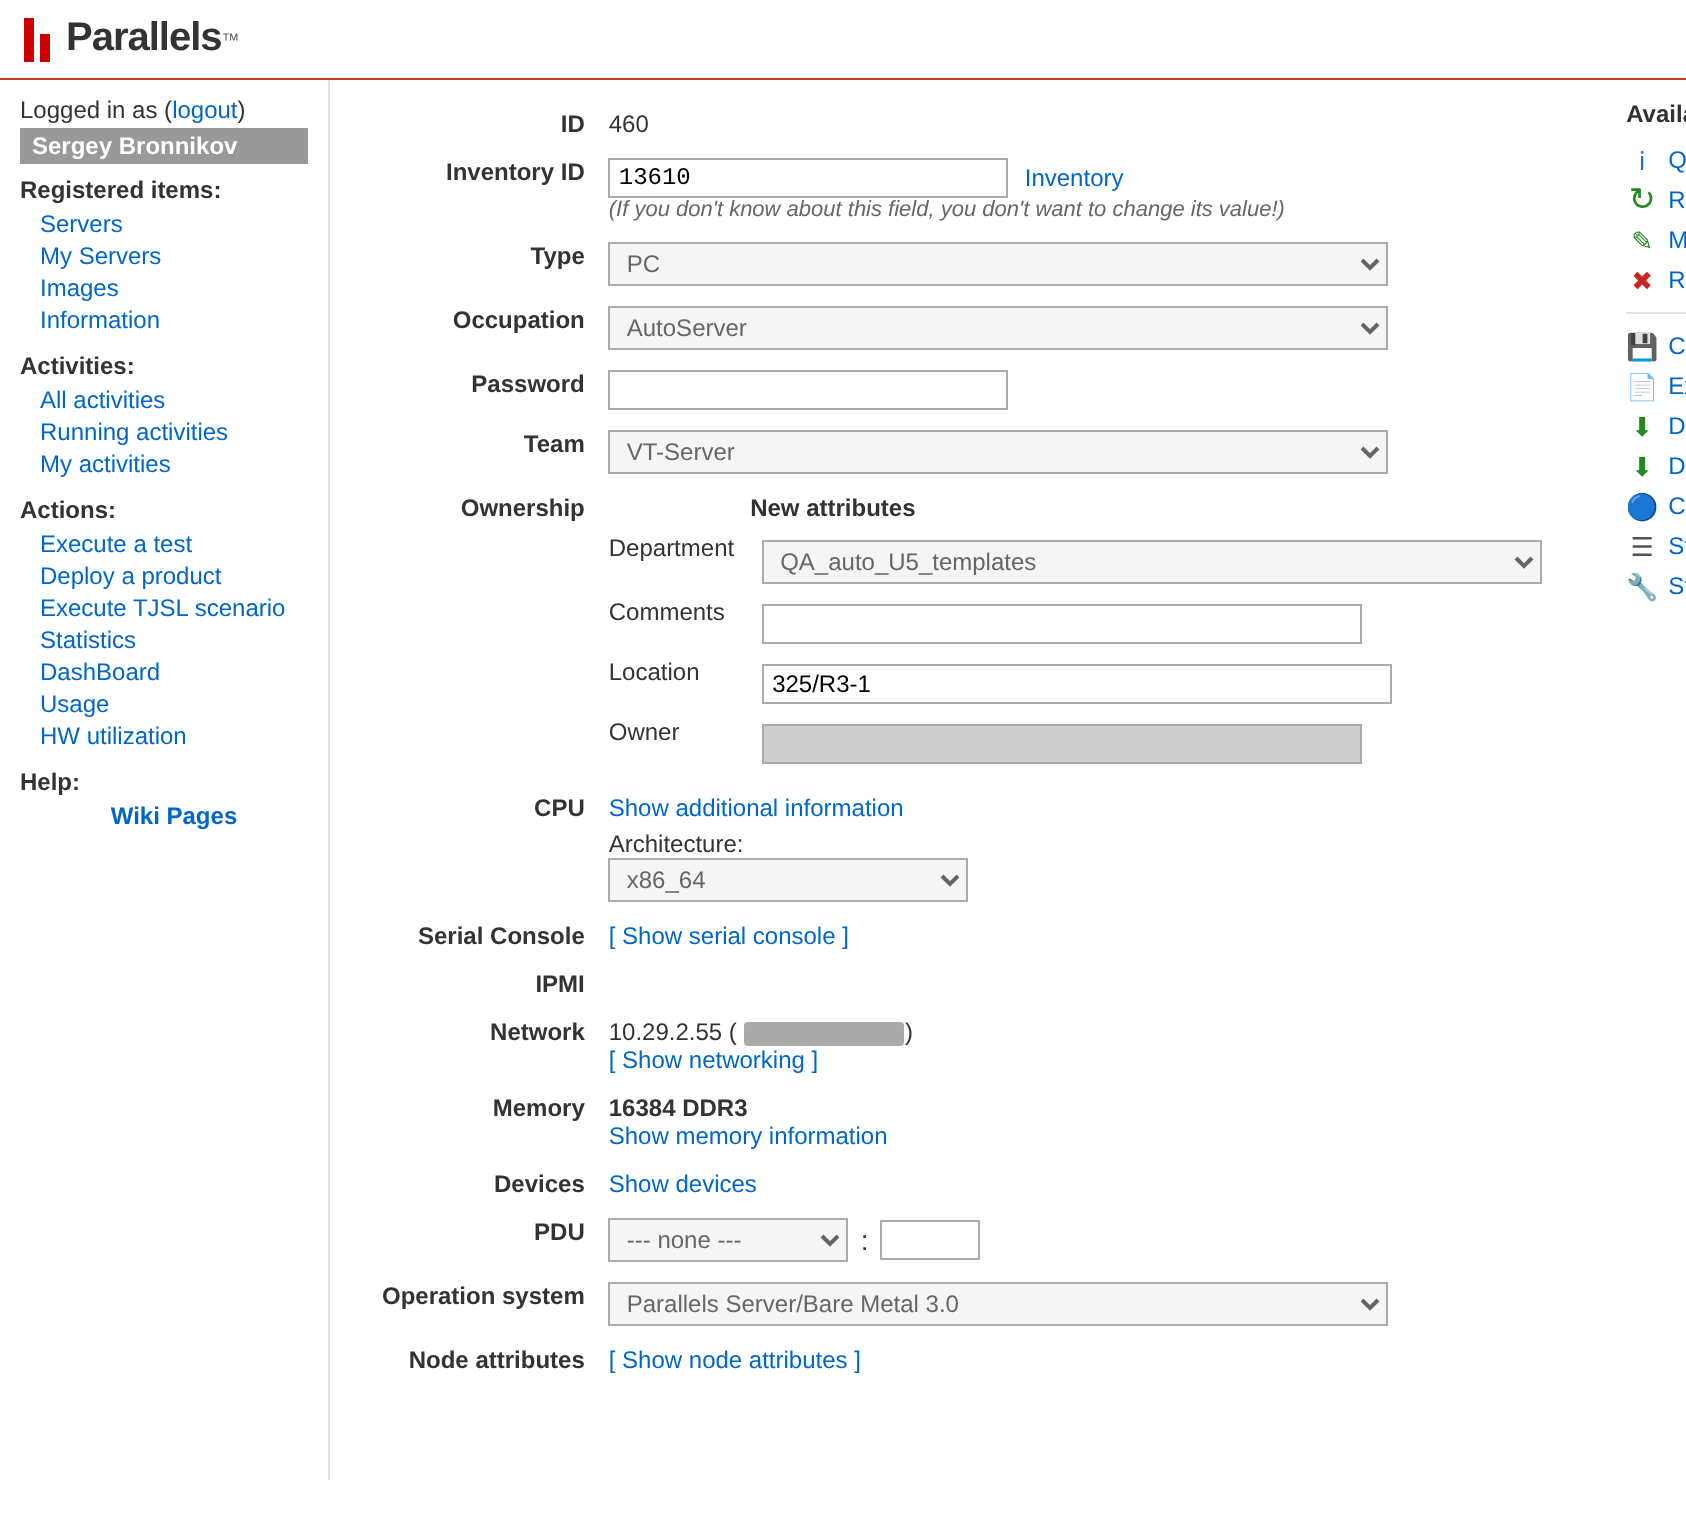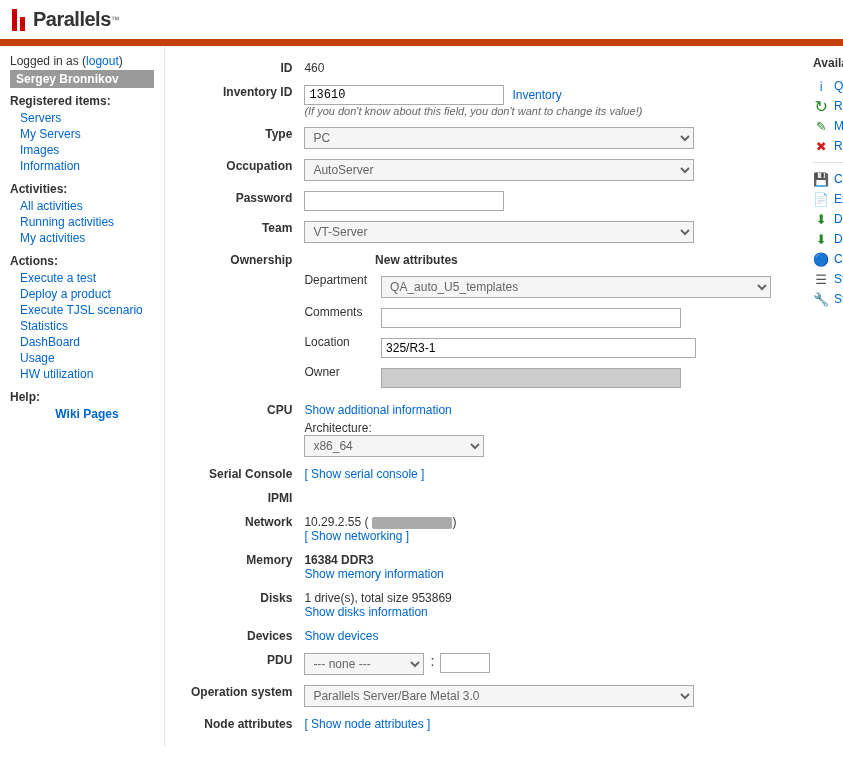--- a/index.html
+++ b/index.html
@@ -1,19 +1,19 @@
 <!DOCTYPE html>
 <html><head>
   <meta charset="utf-8">
   <style>
     * { box-sizing: border-box; margin: 0; padding: 0; }
     body { font-family: Arial, sans-serif; font-size: 12px; color: #333; background: #fff; }
     a { color: #0066cc; text-decoration: none; }
 
-    #header { padding: 8px 12px; border-bottom: 7px solid #c2410c; background: #fff; }
+    #header { padding: 8px 12px; border-bottom: 1px solid #c2410c; background: #fff; }
     .logo-container { display: flex; align-items: center; }
     .logo-bars { display: flex; gap: 3px; margin-right: 8px; }
     .logo-bar { width: 5px; height: 22px; background: #cc0000; }
     .logo-bar:first-child { height: 22px; }
     .logo-bar:nth-child(2) { height: 16px; margin-top: 6px; }
     .logo-text { font-size: 20px; font-weight: bold; color: #333; letter-spacing: -0.5px; }
     .logo-tm { font-size: 9px; vertical-align: super; color: #666; }
 
     #main-layout { display: flex; min-height: 700px; }
 
@@ -42,21 +42,21 @@
     .dept-header { font-size: 12px; font-weight: bold; color: #333; margin-bottom: 2px; }
 
     .cpu-arch { margin-top: 4px; font-size: 12px; color: #333; }
 
     .network-ip { font-size: 12px; }
     .network-bar { display: inline-block; width: 80px; height: 12px; background: #aaa; vertical-align: middle; margin-left: 4px; border-radius: 2px; }
 
     .memory-size { font-weight: bold; font-size: 12px; }
     .disk-info { font-size: 12px; }
 
-    .pdu-row { display: flex; align-items: flex-start; gap: 6px; }
+    .pdu-row { display: flex; align-items: center; gap: 6px; }
     .pdu-colon { font-size: 14px; }
     .pdu-port { width: 50px; border: 1px solid #aaa; padding: 2px 4px; font-size: 12px; }
 
     #actions-panel { width: 200px; min-width: 200px; padding: 10px; }
     .actions-title { font-weight: bold; font-size: 12px; margin-bottom: 6px; }
     .action-item { display: flex; align-items: center; gap: 5px; padding: 2px 0; cursor: pointer; }
     .action-icon { width: 16px; height: 16px; display: inline-flex; align-items: center; justify-content: center; font-size: 13px; flex-shrink: 0; }
     .action-label { color: #0066cc; font-size: 12px; }
     .actions-divider { margin: 6px 0; border-top: 1px solid #e0e0e0; }
 
@@ -261,27 +261,20 @@
         </tr>
 
         <tr>
           <td class="field-label">Memory</td>
           <td class="field-value">
             <div class="memory-size">16384 DDR3</div>
             <a href="#">Show memory information</a>
           </td>
         </tr>
 
-        <tr>
-          <td class="field-label">Disks</td>
-          <td class="field-value">
-            <div class="disk-info">1 drive(s), total size 953869</div>
-            <a href="#">Show disks information</a>
-          </td>
-        </tr>
 
         <tr>
           <td class="field-label">Devices</td>
           <td class="field-value">
             <a href="#">Show devices</a>
           </td>
         </tr>
 
         <tr>
           <td class="field-label">PDU</td>

